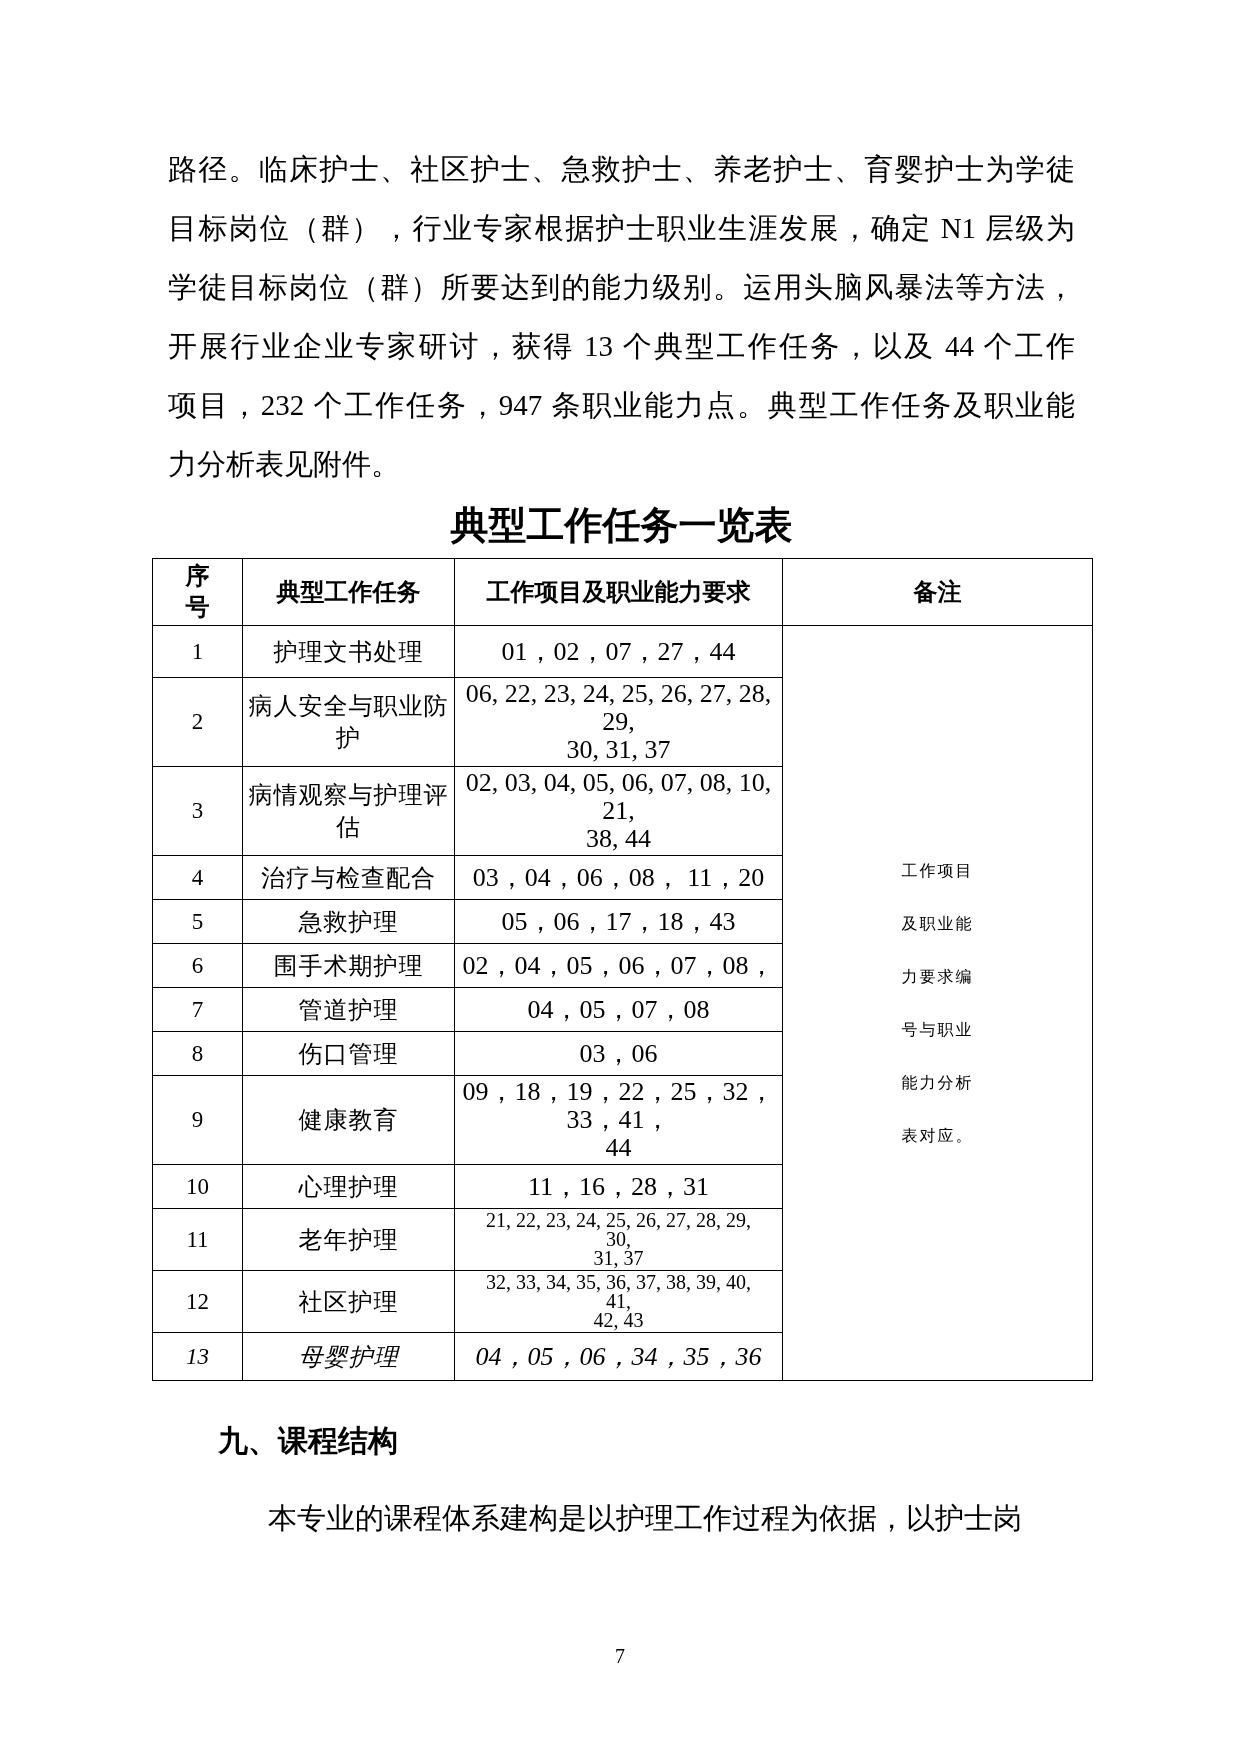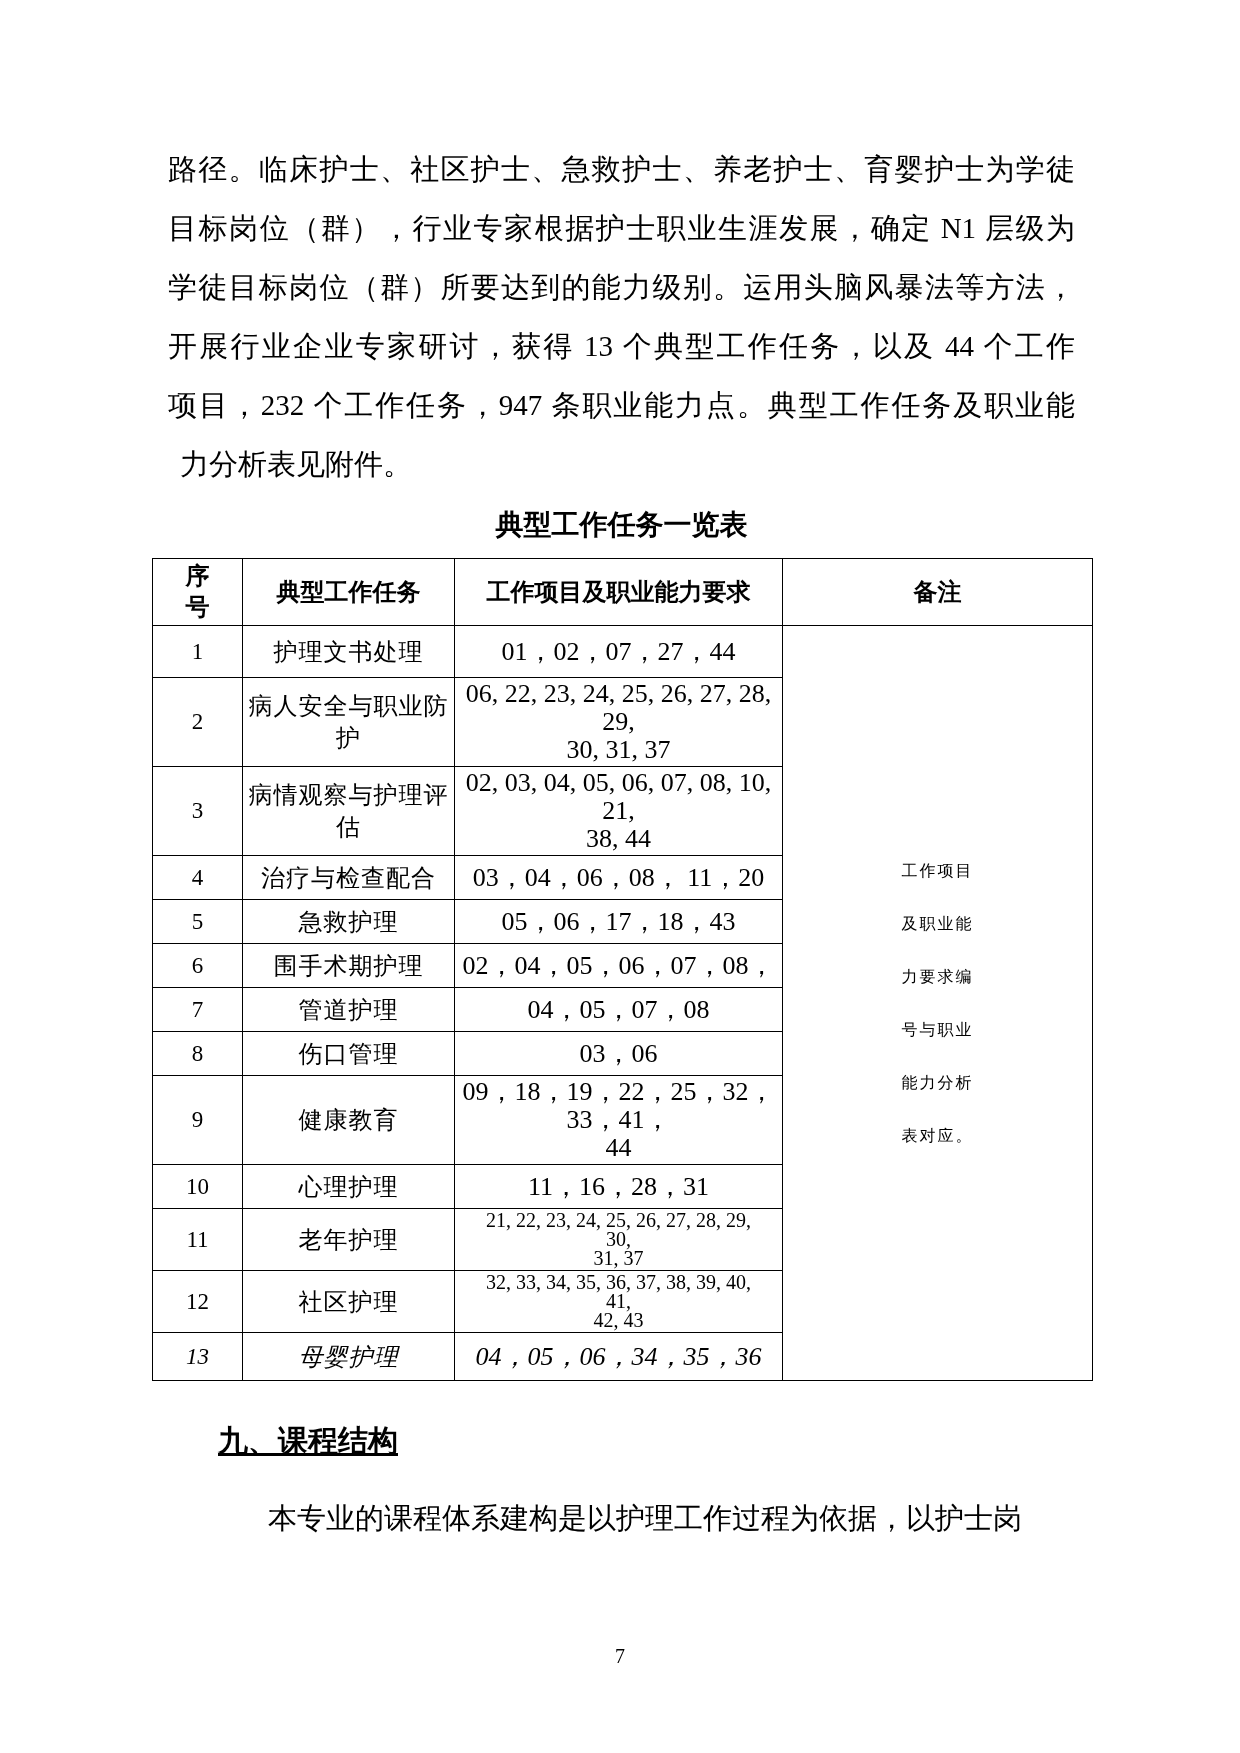--- a/index.html
+++ b/index.html
@@ -22,26 +22,25 @@
   .intro-line {
     font-size: 29px;
     line-height: 59px;
     text-align: justify;
     text-align-last: justify;
     height: 59px;
     overflow: hidden;
   }
   .intro-line.last {
     text-align-last: left;
-    margin-left: 12px;
   }
   .table-title {
     margin-top: 10px;
     text-align: center;
-    font-size: 28px;
+    font-size: 38px;
     font-weight: bold;
     line-height: 42px;
   }
   table.task-table {
     border-collapse: collapse;
     table-layout: fixed;
     width: 940px;
     margin-left: -16px;
     margin-top: 12px;
   }
@@ -85,21 +84,20 @@
   .c-remark .remark-line {
     line-height: 53px;
     letter-spacing: 2px;
   }
   .section-heading {
     margin-top: 40px;
     margin-left: 50px;
     font-size: 30px;
     font-weight: bold;
     line-height: 40px;
-    text-decoration: underline;
   }
   .body-paragraph {
     margin-top: 28px;
     font-size: 29px;
     line-height: 59px;
     text-indent: 100px;
   }
   .page-number {
     position: absolute;
     left: 0;

